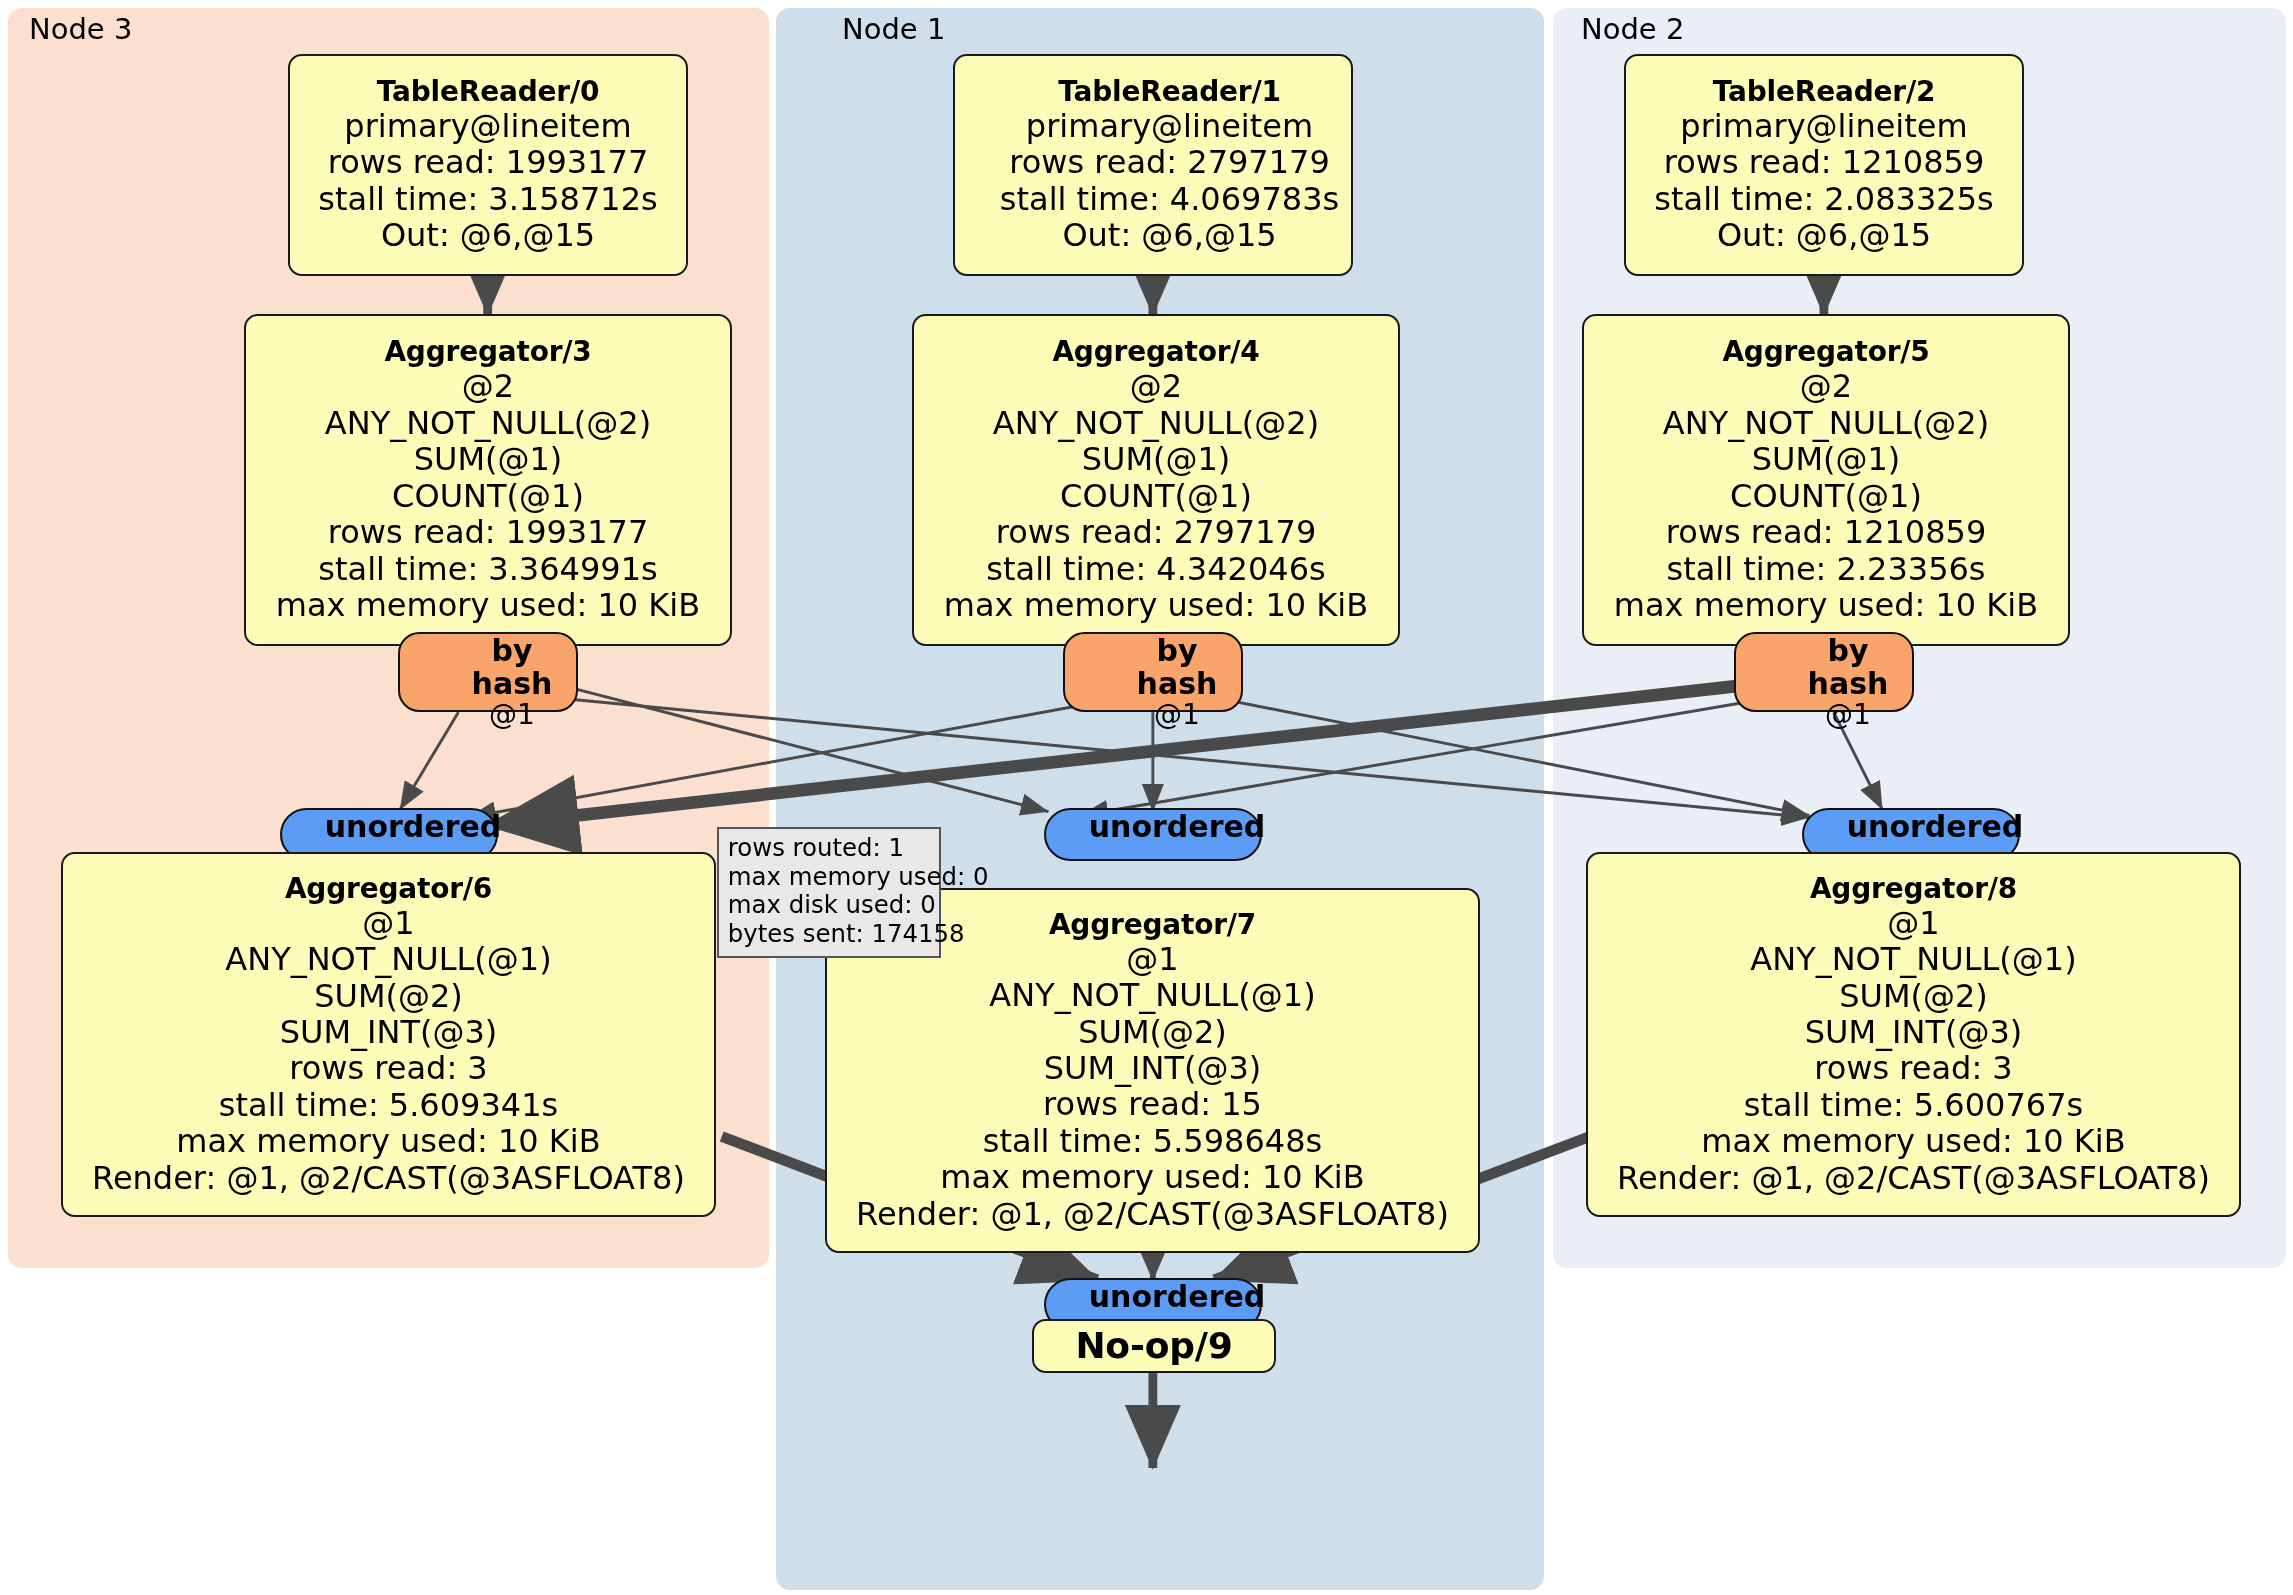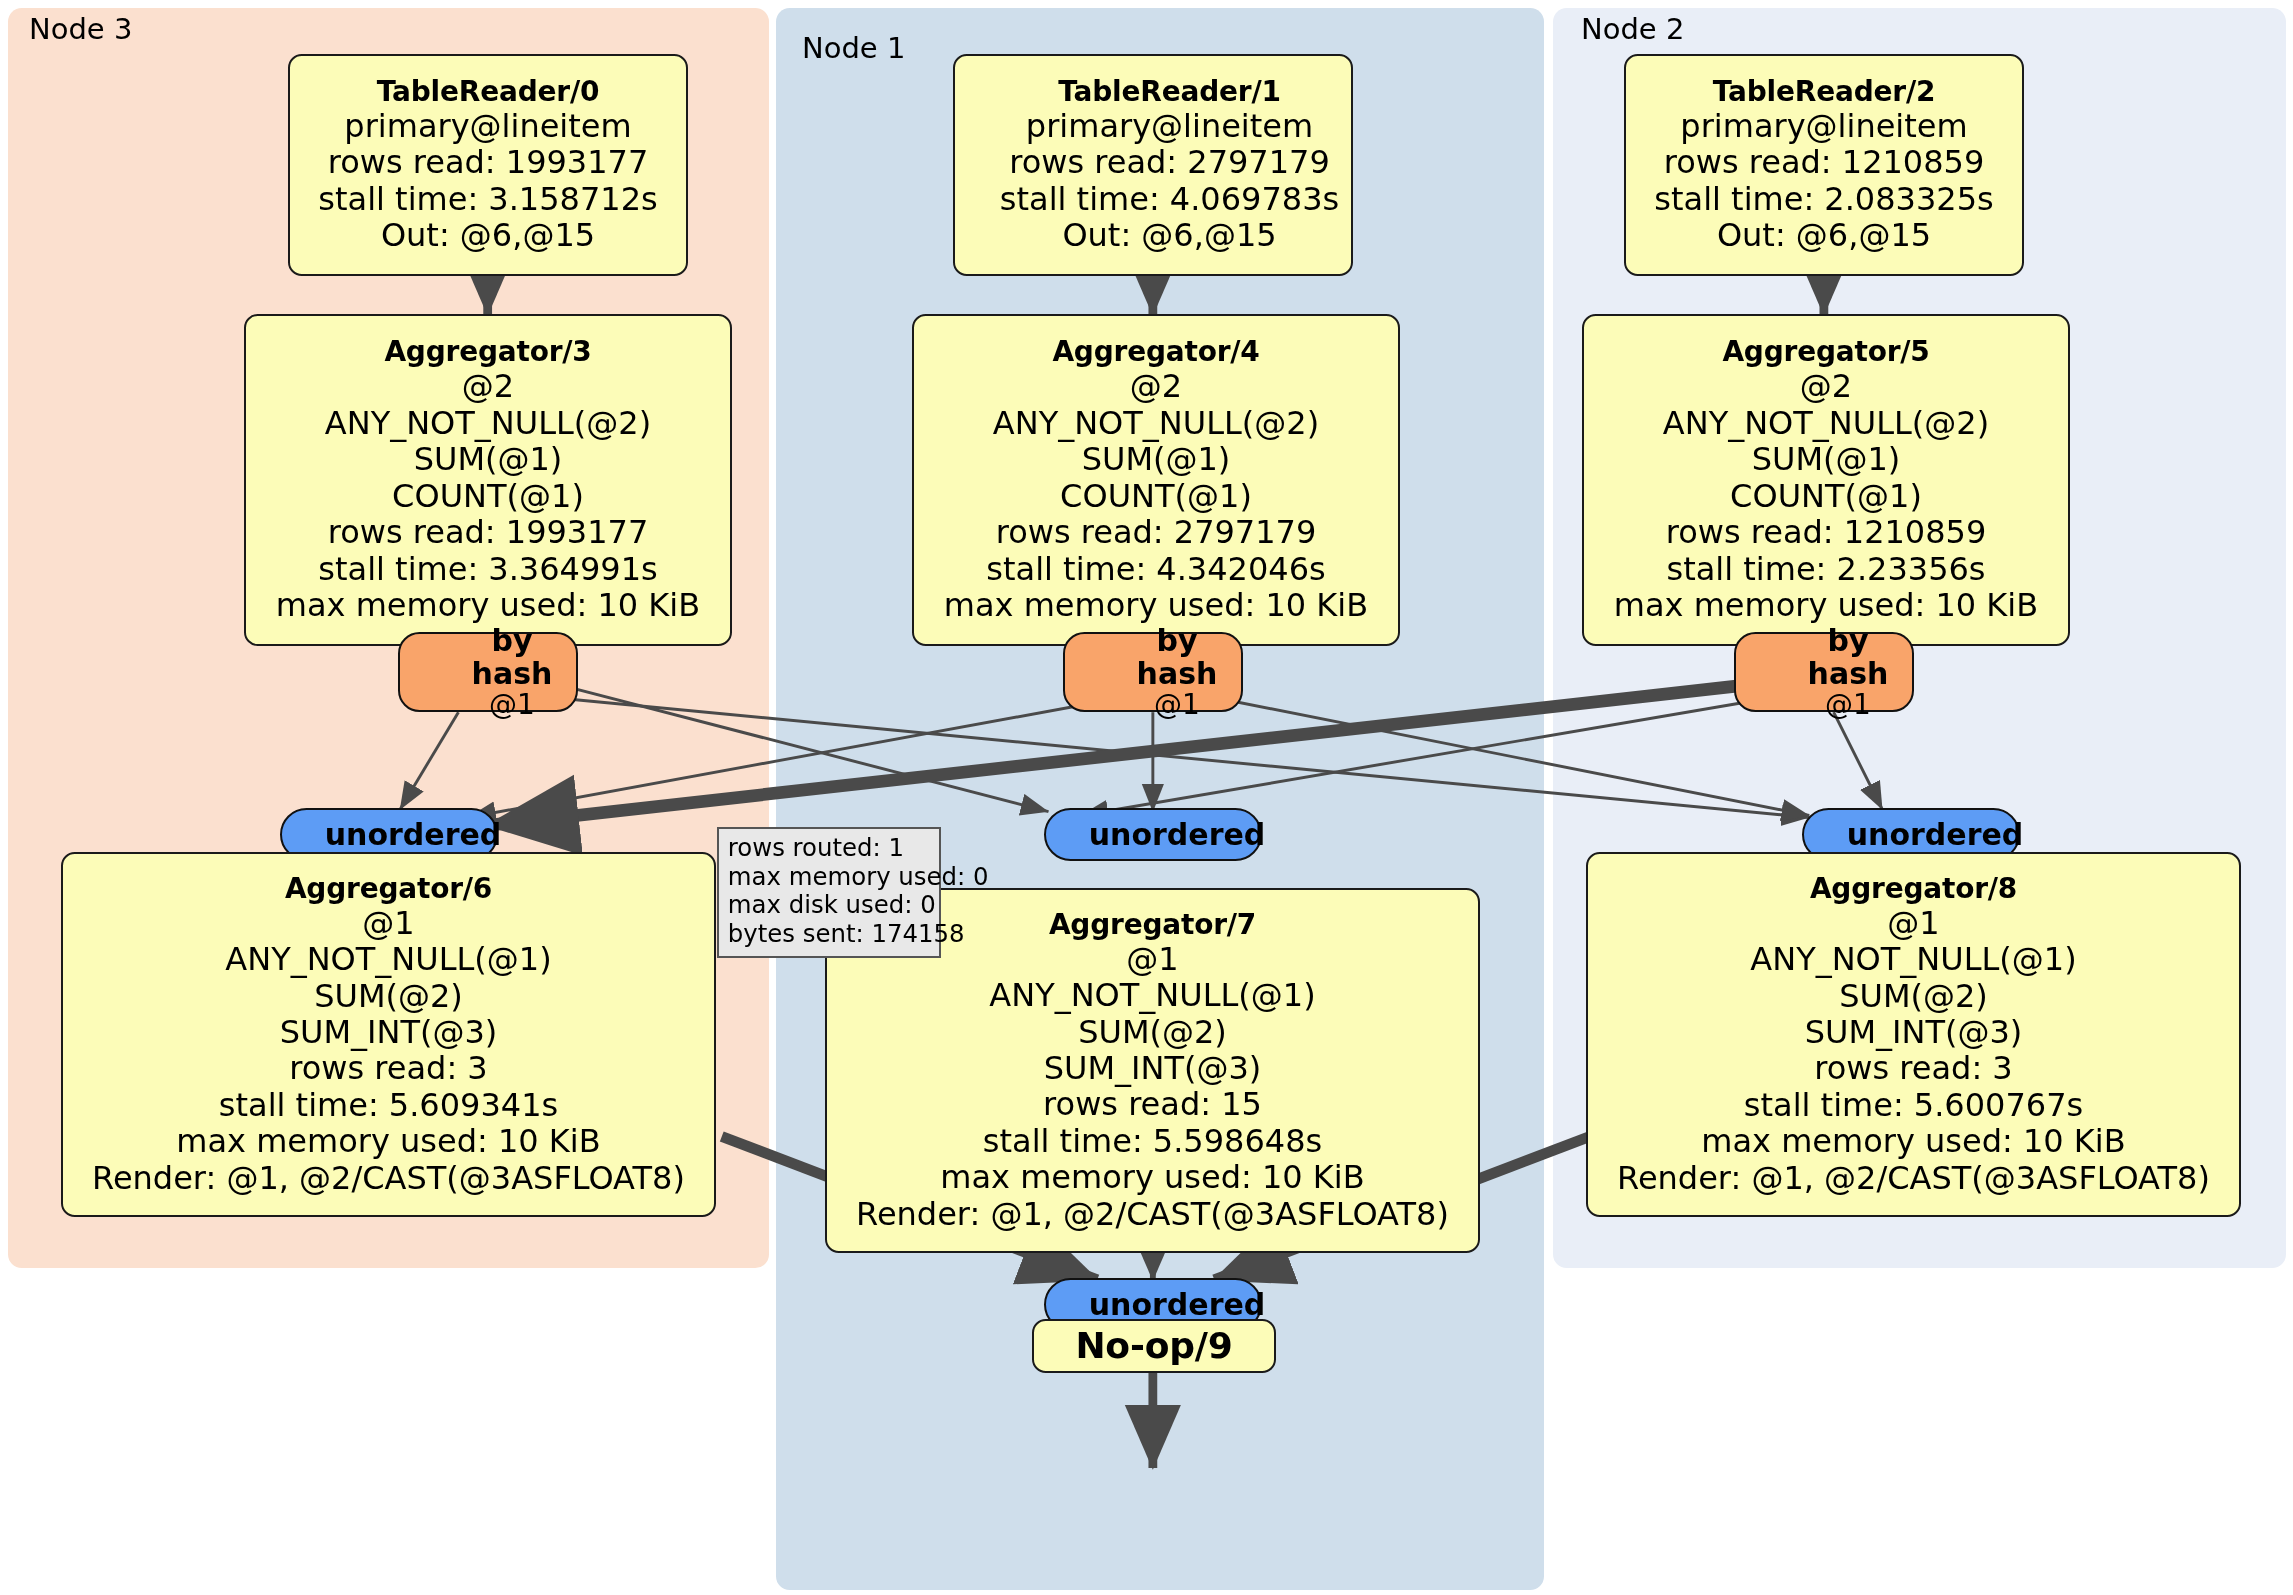--- a/index.html
+++ b/index.html
@@ -27,21 +27,21 @@
   .node .title{font-weight:bold;font-size:28px;letter-spacing:-0.2px;}
   .node .line{font-size:32px;}
 
   
   .node.simple{justify-content:center;}
   .node.simple .title{font-size:36px;}
 
   
   .pill{
     position:absolute;box-sizing:border-box;border:2.9px solid #111;
-    display:flex;flex-direction:column;justify-content:center;align-items:center;
+    display:flex;flex-direction:column;justify-content:space-between;align-items:center;
     text-align:center;color:#000;line-height:1.1;padding-left:48px;
   }
   .pill.hash{background:#f9a46a;border-radius:21.5px;}
   .pill.hash .t{font-weight:bold;font-size:30px;}
   .pill.hash .s{font-size:28px;}
   .pill.unordered{background:#5d9cf5;border-radius:974px;}
   .pill.unordered .t{font-weight:bold;font-size:30px;}
 
   
   .tooltip{
@@ -56,21 +56,21 @@
 </head>
 <body>
 
 <div id="stage">
 
   <div class="cluster" style="left:7.8px;top:7.8px;width:761px;height:1260px;background:#fbe0cf;"></div>
   <div class="cluster" style="left:776px;top:7.8px;width:768px;height:1582px;background:#cfdeeb;"></div>
   <div class="cluster" style="left:1553px;top:7.8px;width:733px;height:1260px;background:#e9eef7;"></div>
 
   <div class="cluster-label" style="left:29px;top:11.7px;">Node 3</div>
-  <div class="cluster-label" style="left:802px;top:11.7px;margin-top:19px;">Node 1</div>
+  <div class="cluster-label" style="left:842px;top:11.7px;">Node 1</div>
   <div class="cluster-label" style="left:1553px;top:11.7px;padding-left:28px;">Node 2</div>
 
   <svg id="edges" viewBox="0 0 2352 1636">
     <defs>
       <marker id="ah" markerWidth="9" markerHeight="9" refX="7.2" refY="3.2" orient="auto" markerUnits="strokeWidth">
         <path d="M0,0 L7.4,3.2 L0,6.4 z" fill="#4a4a4a"></path>
       </marker>
       <marker id="ahthin" markerWidth="12" markerHeight="12" refX="9.5" refY="3.8" orient="auto" markerUnits="strokeWidth">
         <path d="M0,0 L9.6,3.8 L0,7.6 z" fill="#4a4a4a"></path>
       </marker>

